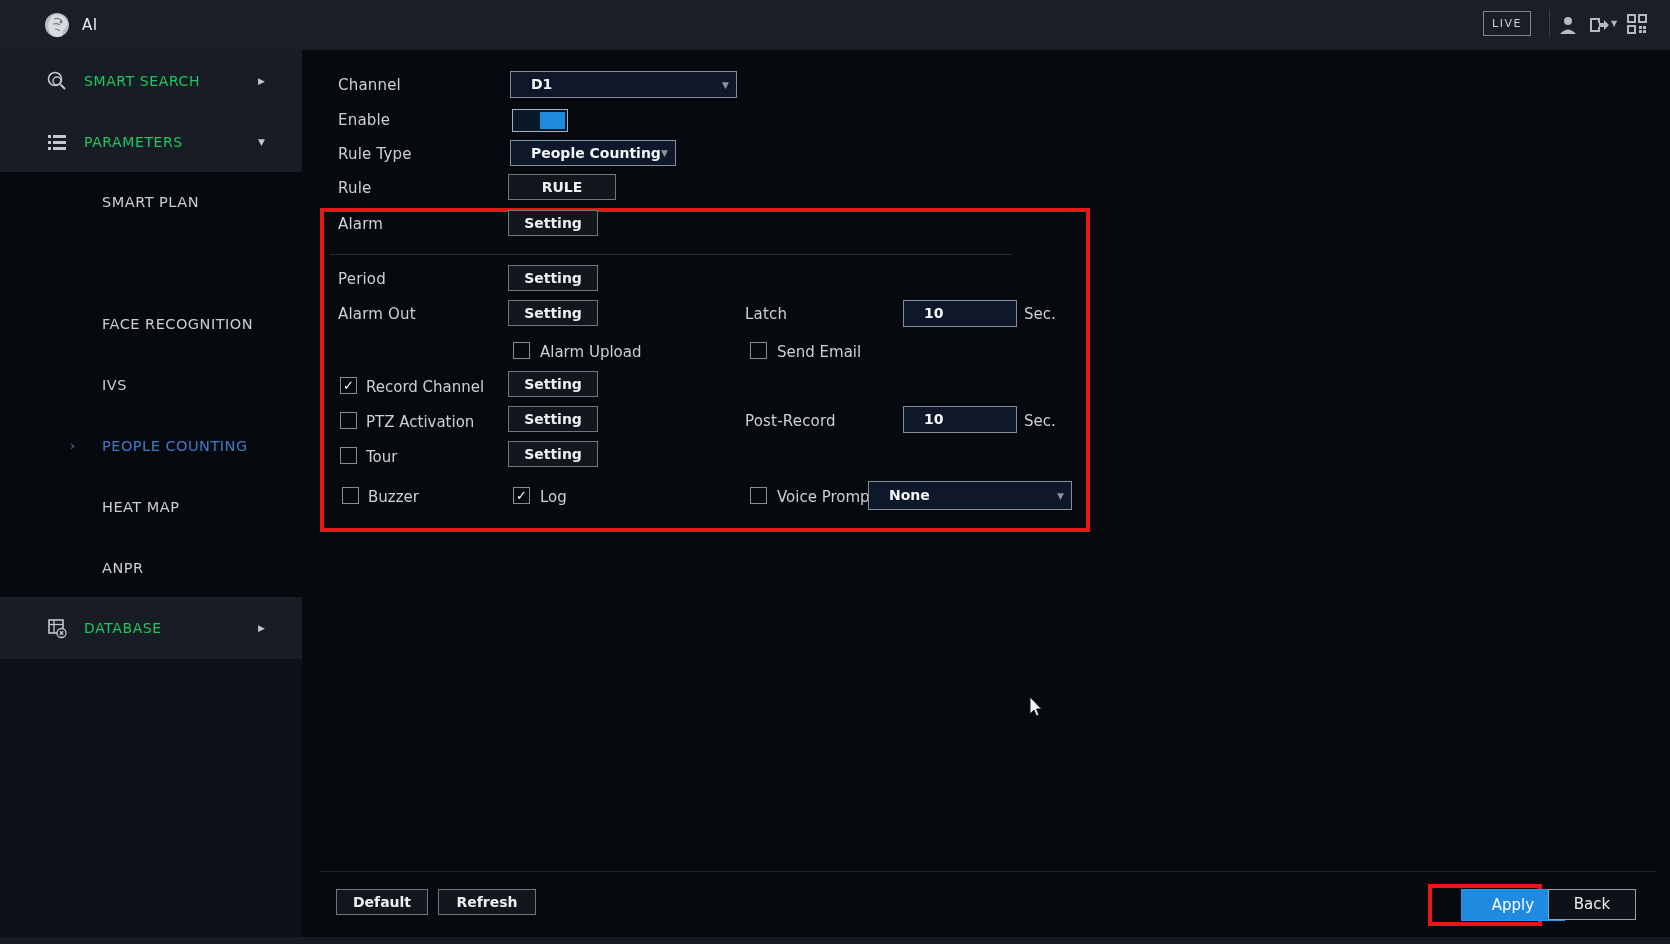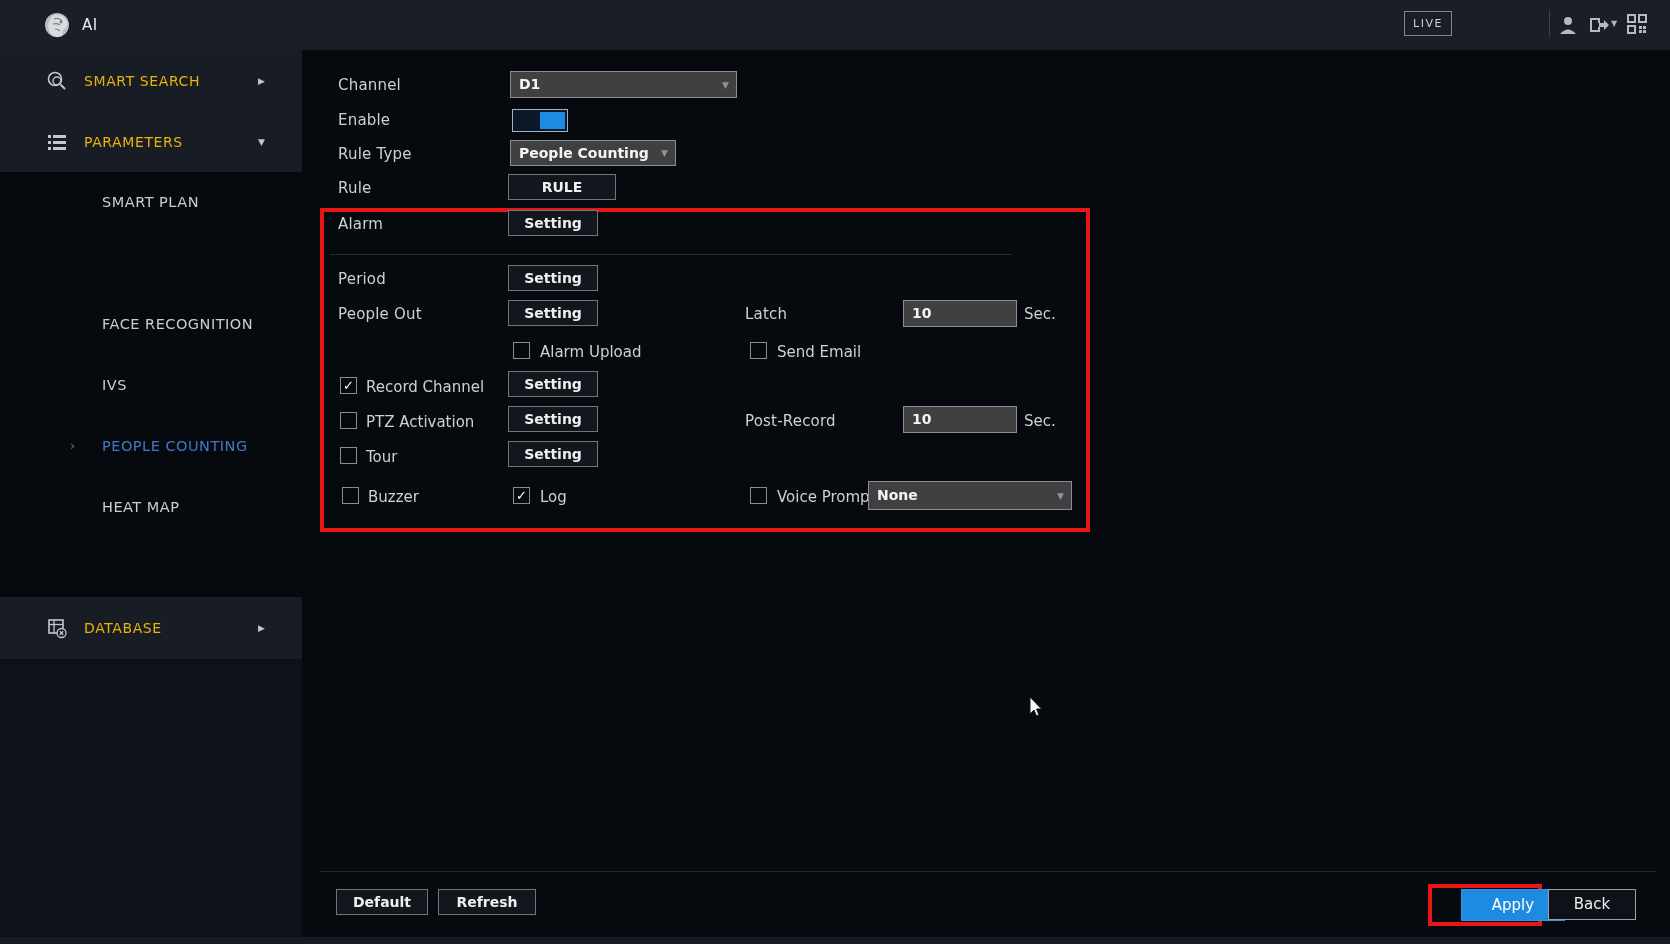--- a/index.html
+++ b/index.html
@@ -5,42 +5,42 @@
   * { margin:0; padding:0; box-sizing:border-box; }
   html,body { background:#000; }
   body { font-family:"DejaVu Sans","Liberation Sans",sans-serif; }
   #screen { position:relative; width:1670px; height:944px; background:#060a0f; overflow:hidden; }
   .abs { position:absolute; }
 
   
   #topbar { left:0; top:0; width:1670px; height:50px; background:#1a1f27; }
   #logo { left:42px; top:9px; width:32px; height:32px; }
   #app-title { left:82px; top:16px; font-size:15px; color:#e7e9ec; letter-spacing:.5px; }
-  #live-btn { left:1404px; top:11px; width:48px; height:25px; border:1px solid #81878f; color:#cbd0d6;
+  #live-btn { left:1483px; top:11px; width:48px; height:25px; border:1px solid #81878f; color:#cbd0d6;
               font-size:11px; letter-spacing:1.5px; text-align:center; line-height:23px; }
   #topbar-divider { left:1549px; top:10px; width:1px; height:27px; background:#3a404a; }
   .top-icon { top:13px; width:24px; height:24px; }
   #caret-down { left:1611px; top:19px; color:#aeb4bb; font-size:8px; }
 
   
   .side-top { left:0; width:302px; height:61px; background:#171c25; display:flex; align-items:center; cursor:pointer; }
   .side-top .ico { position:absolute; left:46px; width:22px; height:22px; }
-  .side-top .lbl { position:absolute; left:84px; font-size:14px; color:#eab308; letter-spacing:.6px; }
+  .side-top .lbl { position:absolute; left:84px; font-size:14px; color:#22c55e; letter-spacing:.6px; }
   .side-top .arr { position:absolute; left:258px; font-size:9px; color:#c0c5cb; }
   #sub-block { left:0; top:172px; width:302px; height:425px; background:#06090e; }
   .sub-item { position:absolute; left:0; width:302px; height:61px; cursor:pointer; }
   .sub-item .lbl { position:absolute; left:102px; top:21px; font-size:14.5px; color:#c9ced5; letter-spacing:.5px; }
   .sub-item.active .lbl { color:#4679c4; }
   .sub-item .chev { position:absolute; left:70px; top:21px; font-size:13px; color:#53759f; }
   #side-bottom { left:0; top:659px; width:302px; height:285px; background:#0d1118; }
 
   
   .flabel { font-size:15px; color:#ccd1d7; letter-spacing:.2px; }
-  .select, .tinput { background:#404040; border:1px solid #878e97; color:#f3f5f7;
-                     font-size:14px; font-weight:bold; padding-left:8px; }
+  .select, .tinput { background:#0f172a; border:1px solid #878e97; color:#f3f5f7;
+                     font-size:14px; font-weight:bold; padding-left:20px; }
   .select .txt { line-height:24px; display:block; }
   .select .arr { position:absolute; right:7px; top:50%; transform:translateY(-50%); color:#8d939b; font-size:9px; font-weight:normal; }
   .tinput { line-height:25px; }
   .btn { background:#12161d; border:1px solid #70767e; color:#edeff1; text-align:center;
          font-size:14px; font-weight:bold; line-height:24px; cursor:pointer; }
   .checkbox { width:17px; height:17px; border:1px solid #878d95; background:transparent;
               color:#fff; font-size:13px; line-height:15px; text-align:center; cursor:pointer; }
   .cblbl { font-size:15px; color:#ccd1d7; }
   .unit { font-size:15px; color:#ccd1d7;text-align:center; }
 
@@ -139,20 +139,23 @@
     <div class="sub-item" style="top:184px">
         <span class="lbl">IVS</span>
       </div>
     <div class="sub-item active" style="top:245px">
       <span class="chev">›</span>
       <span class="lbl">PEOPLE COUNTING</span>
     </div>
     <div class="sub-item" style="top:306px">
         <span class="lbl">HEAT MAP</span>
       </div>
+    <div class="sub-item" style="top:367px">
+        <span class="lbl">ANPR</span>
+      </div>
   </div>
 
   <div class="abs side-top" style="top:597px;height:62px">
     <svg class="ico" viewBox="0 0 22 22">
       <rect x="3" y="3" width="14" height="13" fill="none" stroke="#c3c8cf" stroke-width="1.6"></rect>
       <line x1="3" y1="7.5" x2="17" y2="7.5" stroke="#c3c8cf" stroke-width="1.3"></line>
       <line x1="8" y1="3" x2="8" y2="16" stroke="#c3c8cf" stroke-width="1.3"></line>
       <circle cx="15.5" cy="16" r="4.5" fill="#171c25" stroke="#c3c8cf" stroke-width="1.3"></circle>
       <path d="M13.8 14.3 l3.4 3.4 M17.2 14.3 l-3.4 3.4" stroke="#c3c8cf" stroke-width="1.3"></path>
     </svg>
@@ -184,21 +187,21 @@
   <div id="red-box" class="abs"></div>
 
   <div class="abs flabel" style="left:338px;top:215px">Alarm</div>
   <div class="abs btn" style="left:508px;top:210px;width:90px;height:26px">Setting</div>
 
   <div id="form-divider" class="abs"></div>
 
   <div class="abs flabel" style="left:338px;top:270px">Period</div>
   <div class="abs btn" style="left:508px;top:265px;width:90px;height:26px">Setting</div>
 
-  <div class="abs flabel" style="left:338px;top:305px">People Out</div>
+  <div class="abs flabel" style="left:338px;top:305px">Alarm Out</div>
   <div class="abs btn" style="left:508px;top:300px;width:90px;height:26px">Setting</div>
   <div class="abs flabel" style="left:745px;top:305px">Latch</div>
   <div class="abs tinput" style="left:903px;top:300px;width:114px;height:27px">10</div>
   <div class="abs unit" style="left:1024px;top:305px">Sec.</div>
 
   <div class="abs checkbox" style="left:513px;top:342px"></div>
   <div class="abs cblbl" style="left:540px;top:343px">Alarm Upload</div>
   <div class="abs checkbox" style="left:750px;top:342px"></div>
   <div class="abs cblbl" style="left:777px;top:343px">Send Email</div>
 

